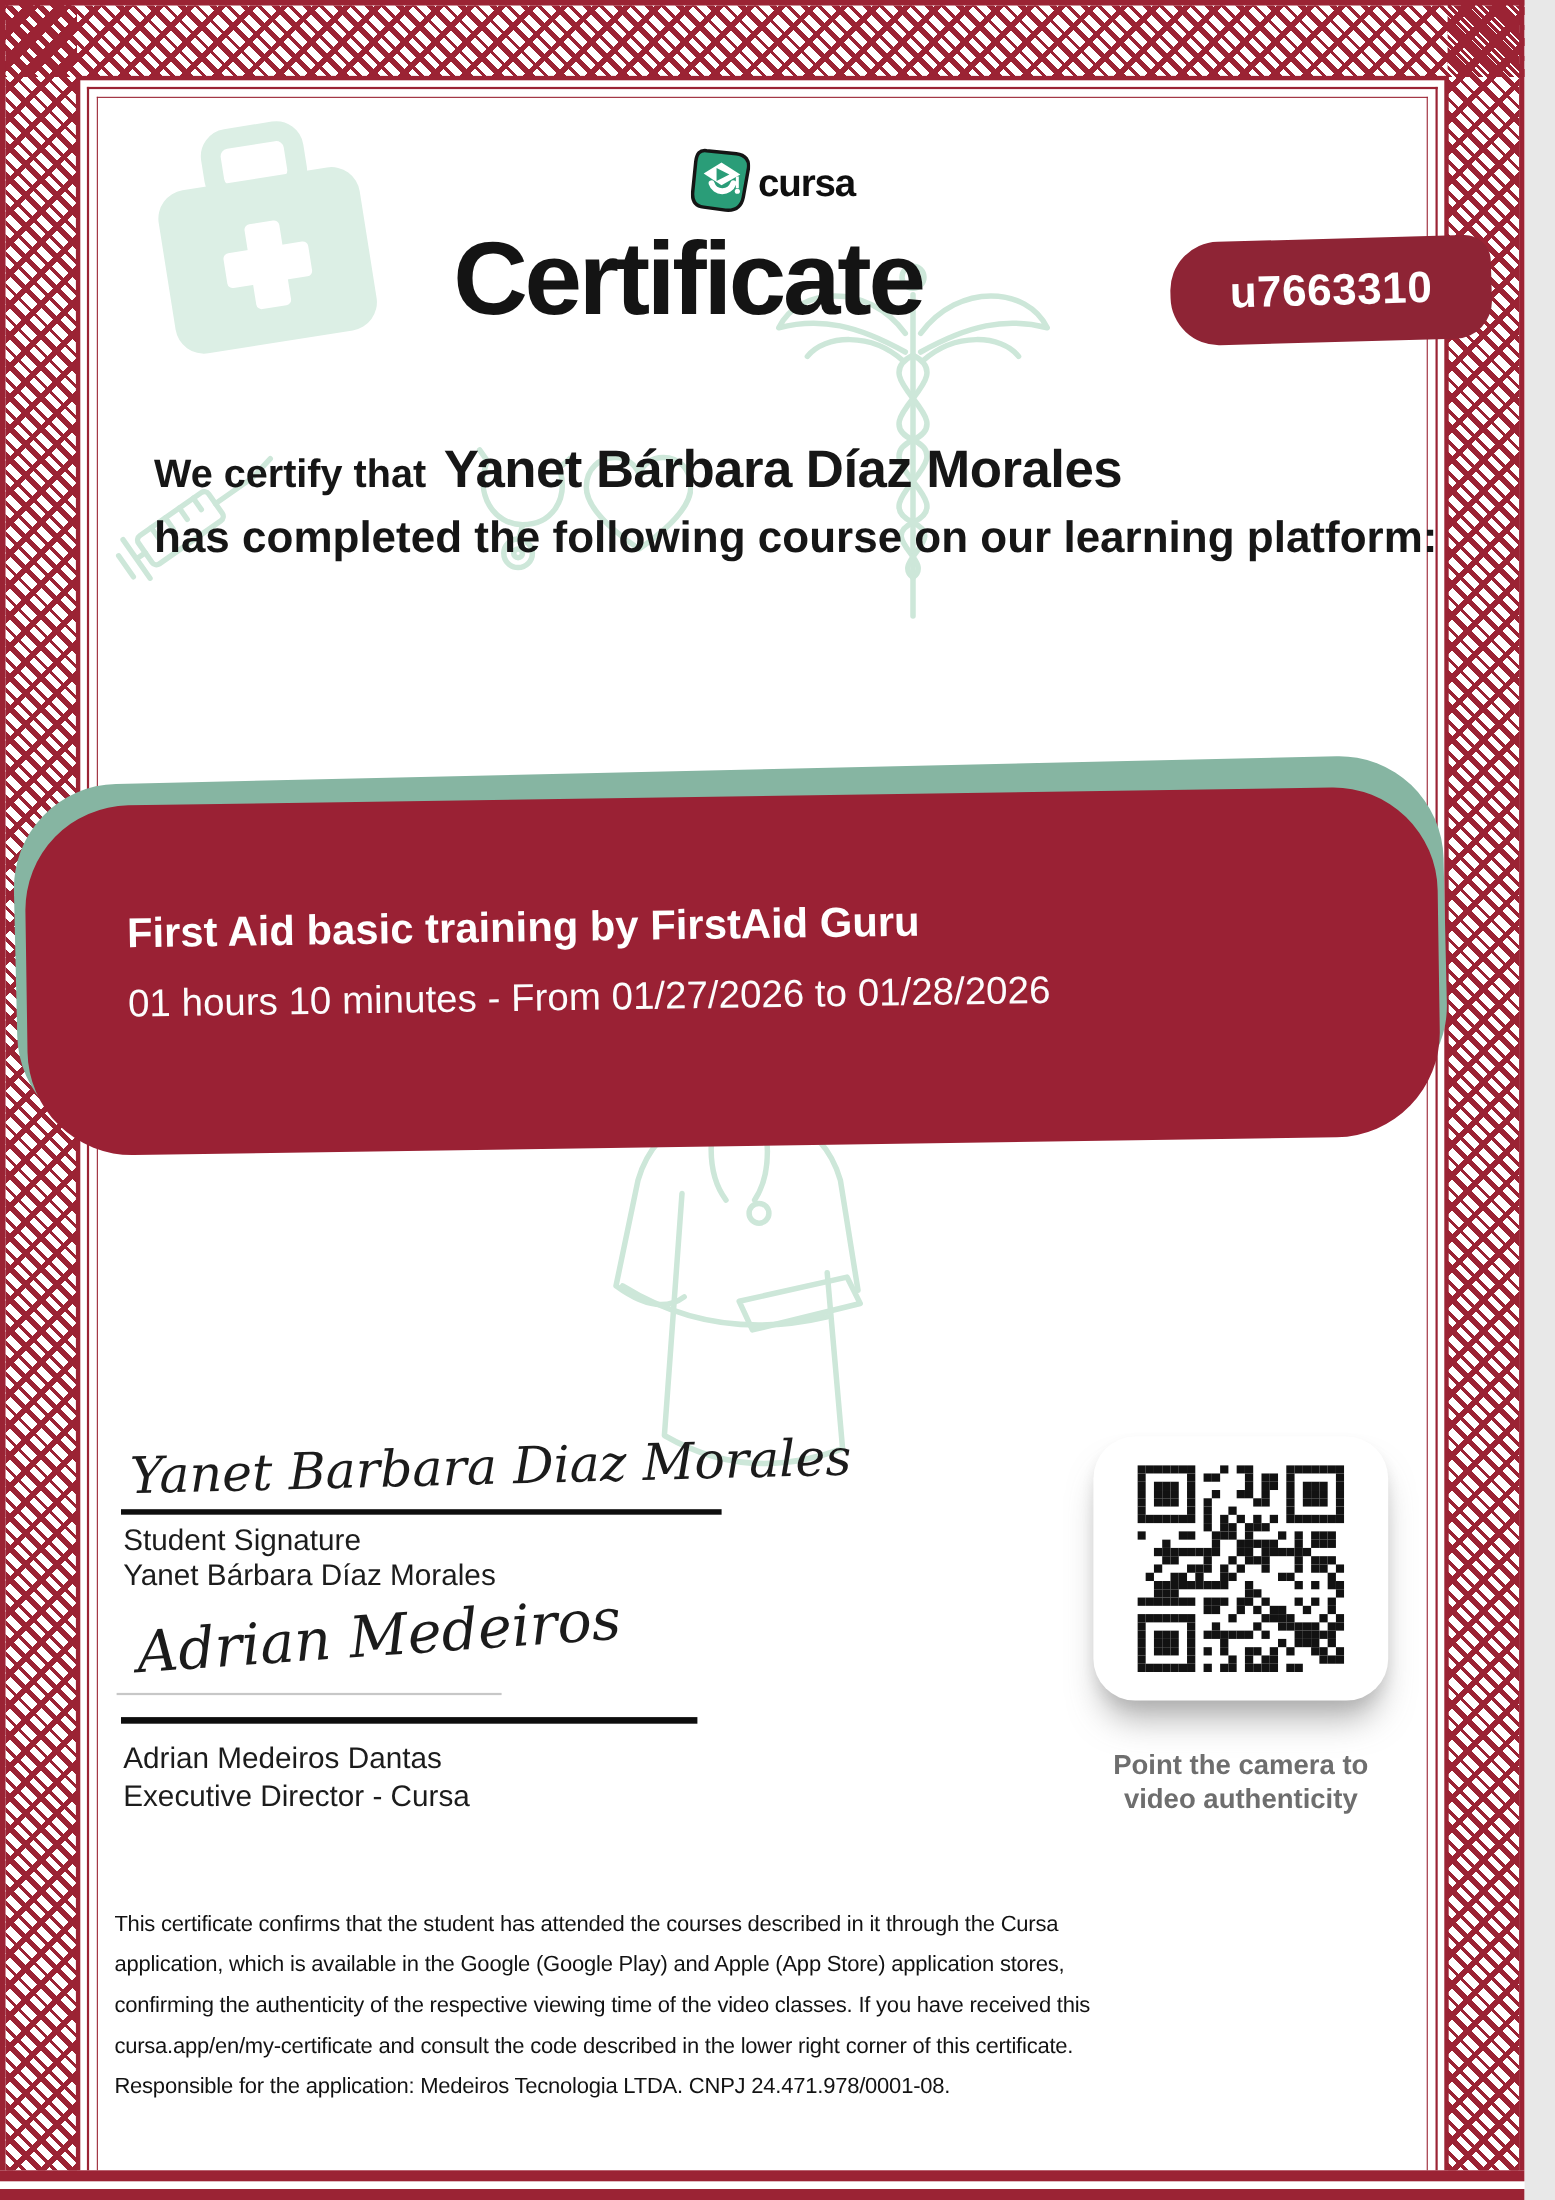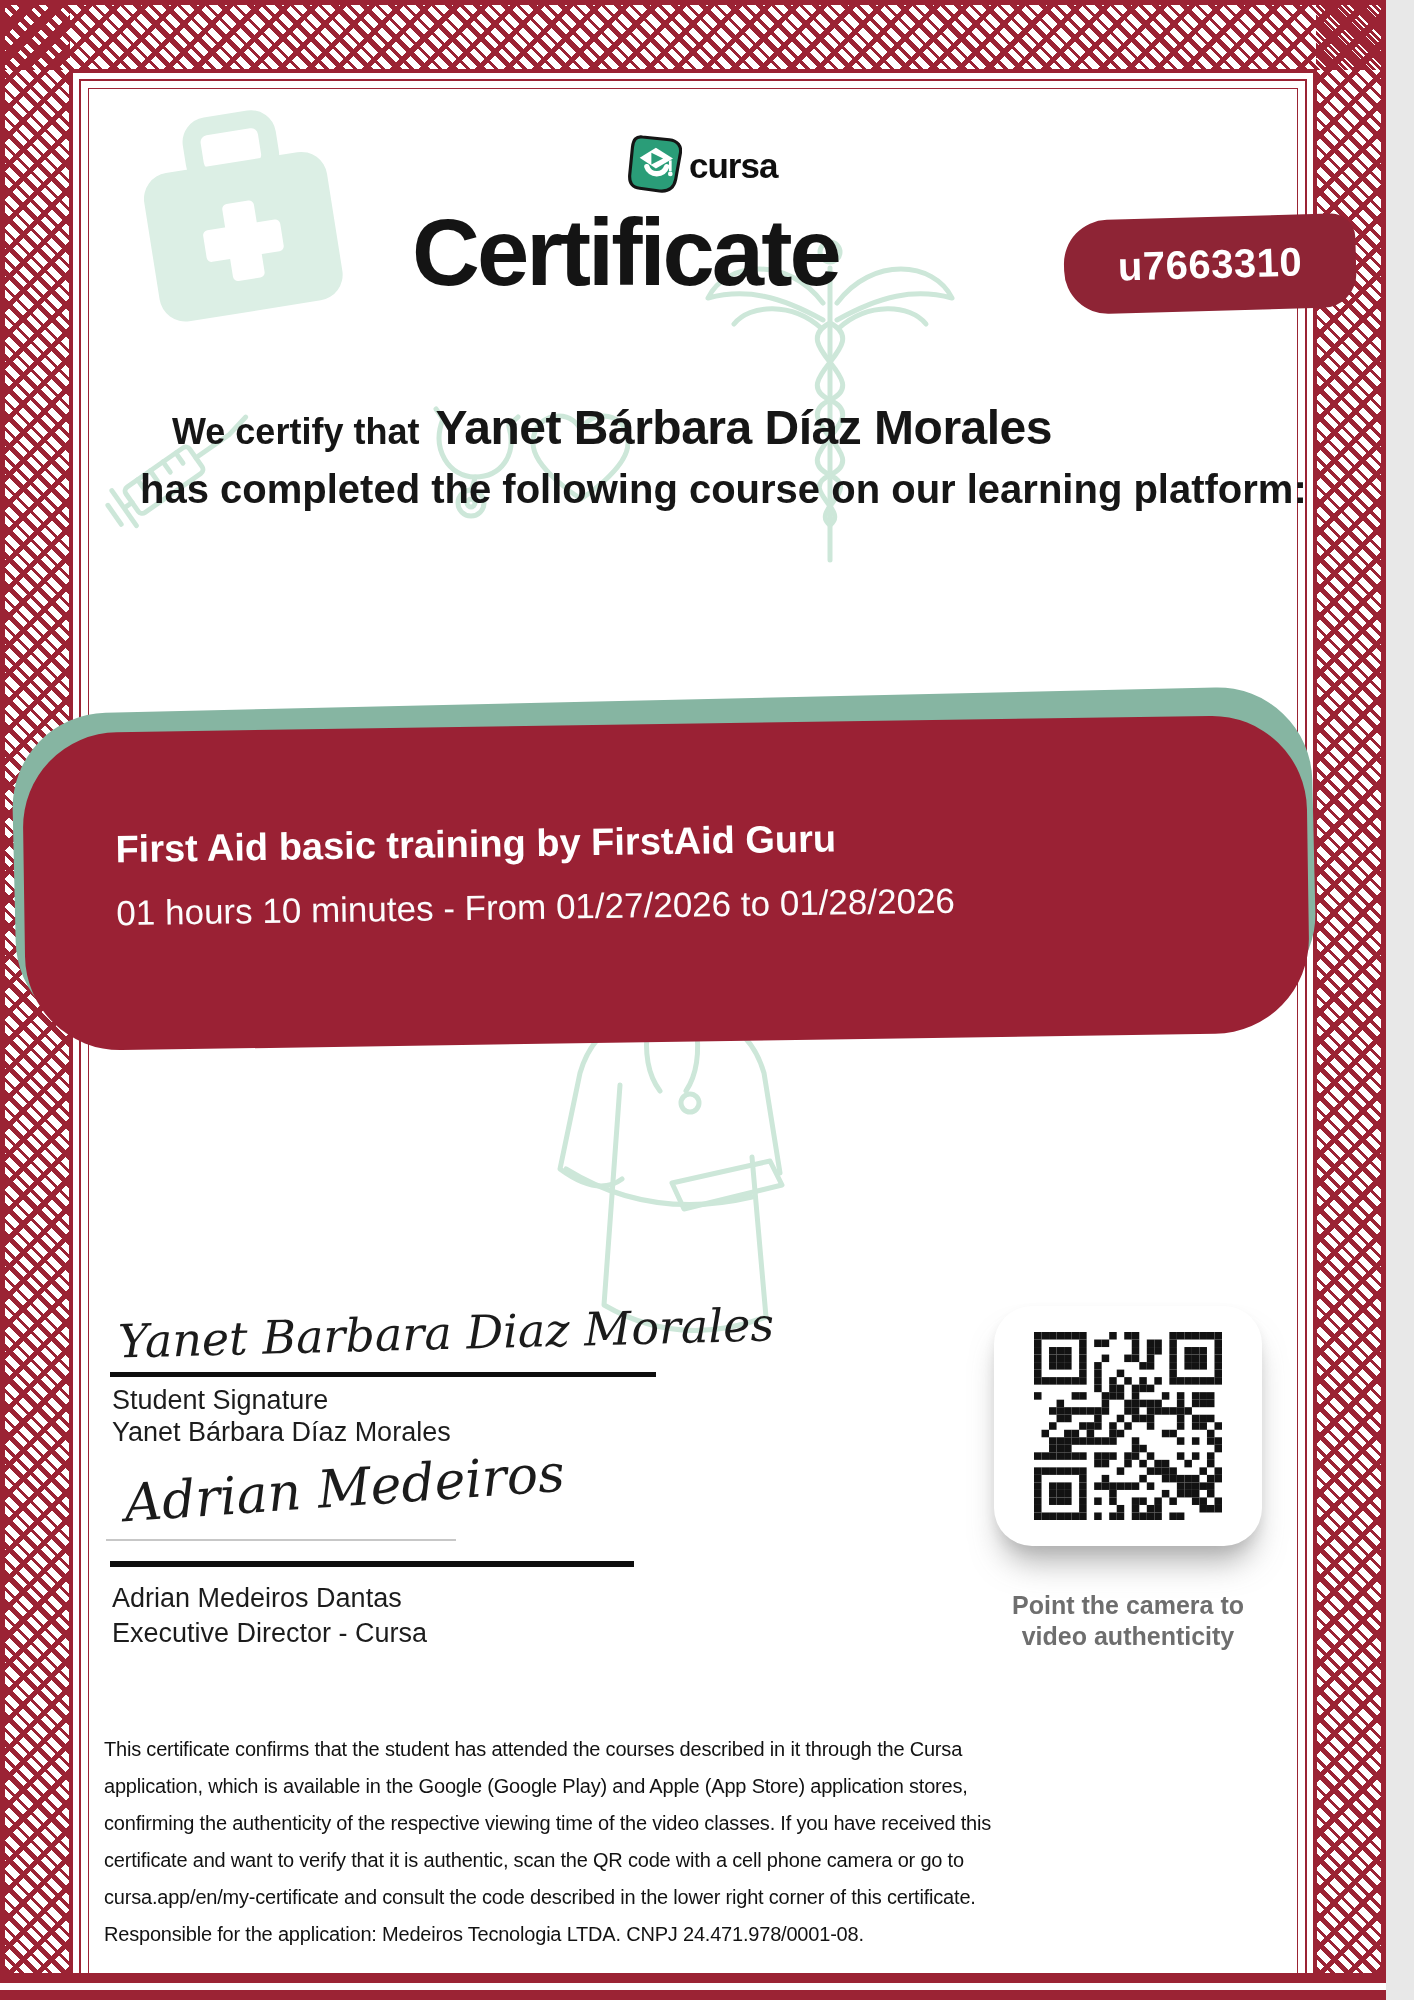--- a/index.html
+++ b/index.html
@@ -35,21 +35,21 @@
   .logo-word{font-size:35px;font-weight:700;letter-spacing:-1px;color:#0f0f0f;}
   .title{position:absolute;left:412px;top:206px;font-size:94px;font-weight:800;letter-spacing:-3px;
          line-height:1;color:#141414;z-index:2;}
   .badge{position:absolute;left:1064px;top:217px;width:292px;height:94px;background:var(--badge-red);
          border-radius:44px 24px 34px 44px;transform:rotate(-1.6deg);display:flex;align-items:center;
          justify-content:center;z-index:3;}
   .badge span{color:#ffffff;font-size:40px;font-weight:700;letter-spacing:0.5px;}
 
   
   .intro{position:absolute;left:140px;top:400px;z-index:2;}
-  .intro-line1{display:flex;align-items:baseline;gap:16px;white-space:nowrap;margin-left:32px;}
+  .intro-line1{display:flex;align-items:baseline;gap:16px;white-space:nowrap;}
   .intro-prefix{font-size:36px;font-weight:700;}
   .intro-name{font-size:48px;font-weight:700;letter-spacing:-0.5px;}
   .intro-suffix{margin-top:12px;font-size:40px;font-weight:700;white-space:nowrap;}
 
   
   .banner-shadow{position:absolute;left:14px;top:700px;width:1300px;height:322px;background:var(--teal-shadow);
                  border-radius:95px;transform:rotate(-1.3deg);z-index:2;}
   .banner{position:absolute;left:24px;top:724px;width:1284px;height:318px;background:var(--banner-red);
           border-radius:95px;transform:rotate(-0.85deg);z-index:2;}
   .banner-inner{position:absolute;left:92px;top:96px;}
@@ -557,18 +557,17 @@
   </div>
   <div class="qr-caption">
     <div>Point the camera to</div>
     <div>video authenticity</div>
   </div>
 
   <div class="footer">
     <div>This certificate confirms that the student has attended the courses described in it through the Cursa</div>
     <div>application, which is available in the Google (Google Play) and Apple (App Store) application stores,</div>
     <div>confirming the authenticity of the respective viewing time of the video classes. If you have received this</div>
-    <div>certificate and want to verify that it is authentic, scan the QR code with a cell phone camera or go to</div>
     <div>cursa.app/en/my-certificate and consult the code described in the lower right corner of this certificate.</div>
     <div>Responsible for the application: Medeiros Tecnologia LTDA. CNPJ 24.471.978/0001-08.</div>
   </div>
 
 </div>
 
 </body></html>

